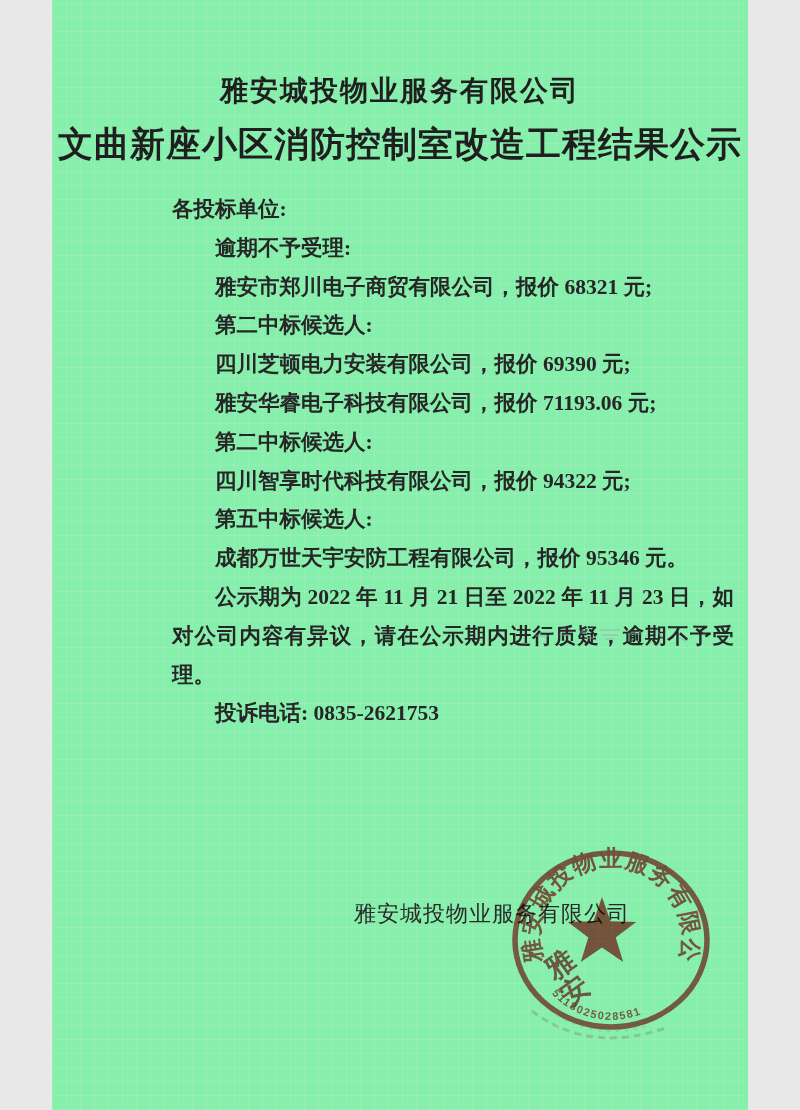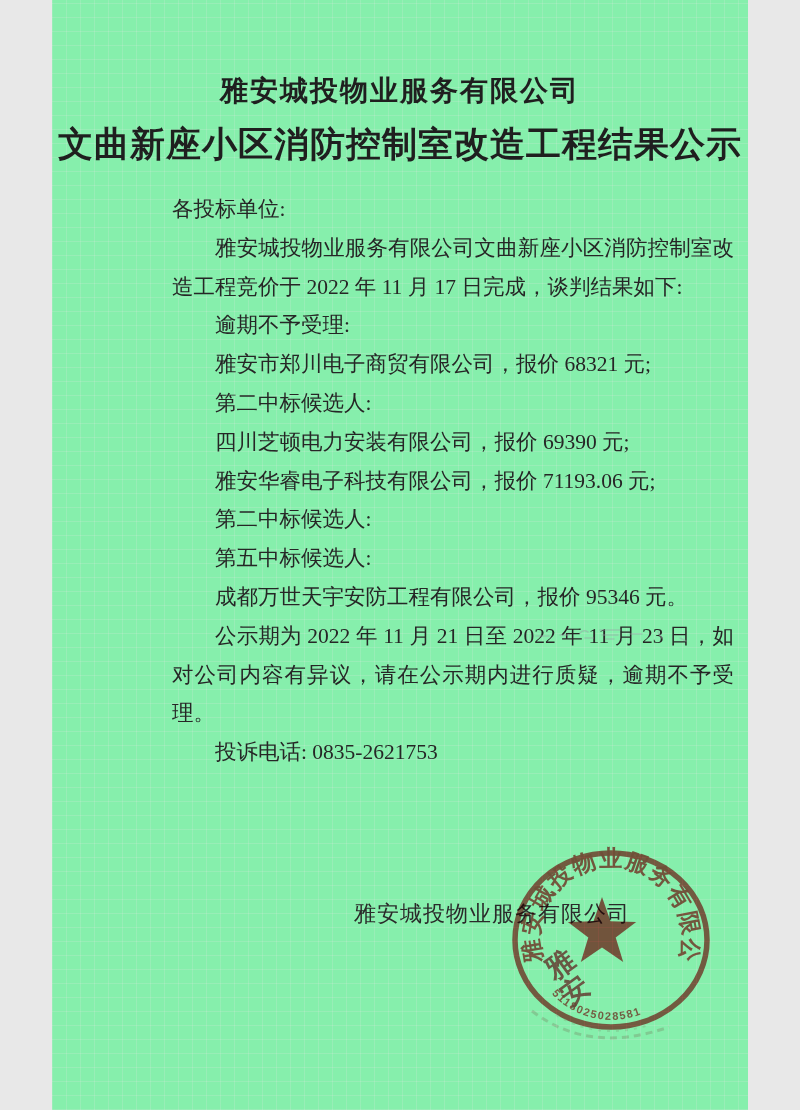--- a/index.html
+++ b/index.html
@@ -22,20 +22,21 @@
   }
 
   .title-block{ position:absolute; top:72px; left:0; right:0; text-align:center; }
   .title-line1{ font-size:28px; font-weight:bold; letter-spacing:2px; margin:0 0 11px 0; color:#1f1f1f;}
   .title-line2{ font-size:35px; font-weight:bold; letter-spacing:1px; margin:0; color:#1f1f1f;}
 
   .body-block{
     position:absolute; top:190px; left:120px; width:562px;
     font-size:21.5px; line-height:38.8px;
     text-align:justify;
+    font-weight:bold;
   }
   .body-block p{ margin:0; }
   .indent{ text-indent:2em; }
 
   .sig-block{
     position:absolute; top:897px; right:118px;
     text-align:center; font-size:22px; letter-spacing:1px;
     line-height:34px; color:#2a2a2a;
   }
   .sig-date{ margin-top:15px; letter-spacing:2px; }
@@ -56,28 +57,28 @@
 
 <div class="page">
 
   <div class="title-block">
     <p class="title-line1">雅安城投物业服务有限公司</p>
     <p class="title-line2">文曲新座小区消防控制室改造工程结果公示</p>
   </div>
 
   <div class="body-block">
     <p>各投标单位:</p>
-    <p class="indent">雅安城投物业服务有限公司文曲新座小区消防控制室改造工程竞价于 2022 年 11 月 17 日完成，谈判结果如下:</p>
 
     <p class="indent">逾期不予受理:</p>
     <p class="indent">雅安市郑川电子商贸有限公司，报价 68321 元;</p>
     <p class="indent">第二中标候选人:</p>
     <p class="indent">四川芝顿电力安装有限公司，报价 69390 元;</p>
     <p class="indent">雅安华睿电子科技有限公司，报价 71193.06 元;</p>
     <p class="indent">第二中标候选人:</p>
+    <p class="indent">四川智享时代科技有限公司，报价 94322 元;</p>
     <p class="indent">第五中标候选人:</p>
     <p class="indent">成都万世天宇安防工程有限公司，报价 95346 元。</p>
 
     <p class="indent">公示期为 2022 年 11 月 21 日至 2022 年 11 月 23 日，如对公司内容有异议，请在公示期内进行质疑，逾期不予受理。</p>
     <p class="indent">投诉电话: 0835-2621753</p>
   </div>
 
   <svg class="smudge" viewBox="0 0 172 30" xmlns="http://www.w3.org/2000/svg">
     <g stroke="#9aa0a6" stroke-width="1.6" fill="none" stroke-linecap="round" opacity="0.8">
       <path d="M6 16 h13"></path>

